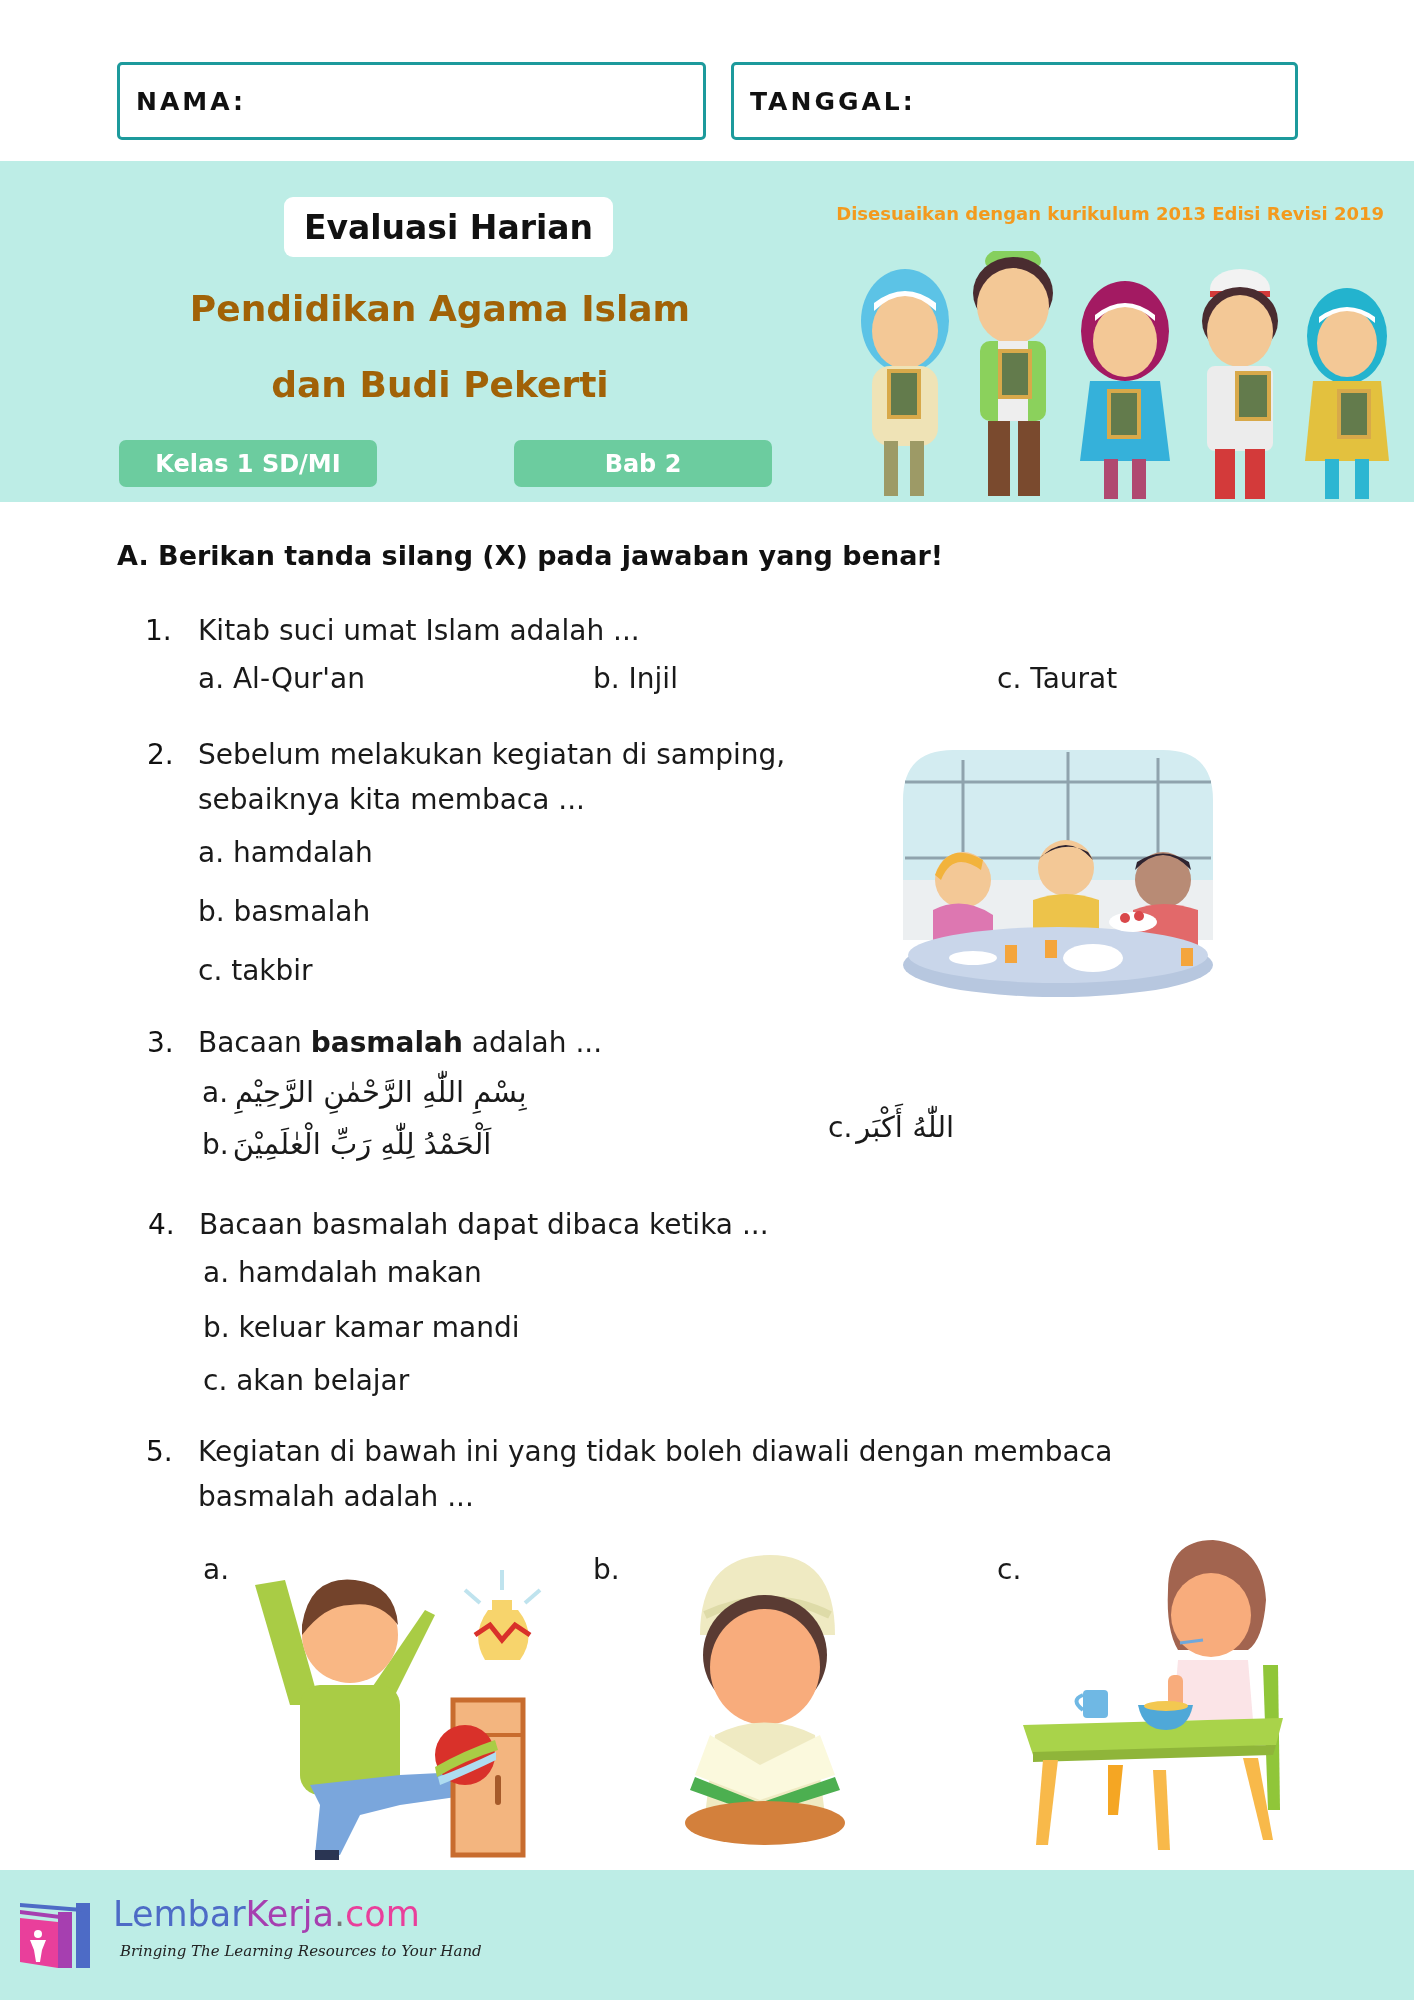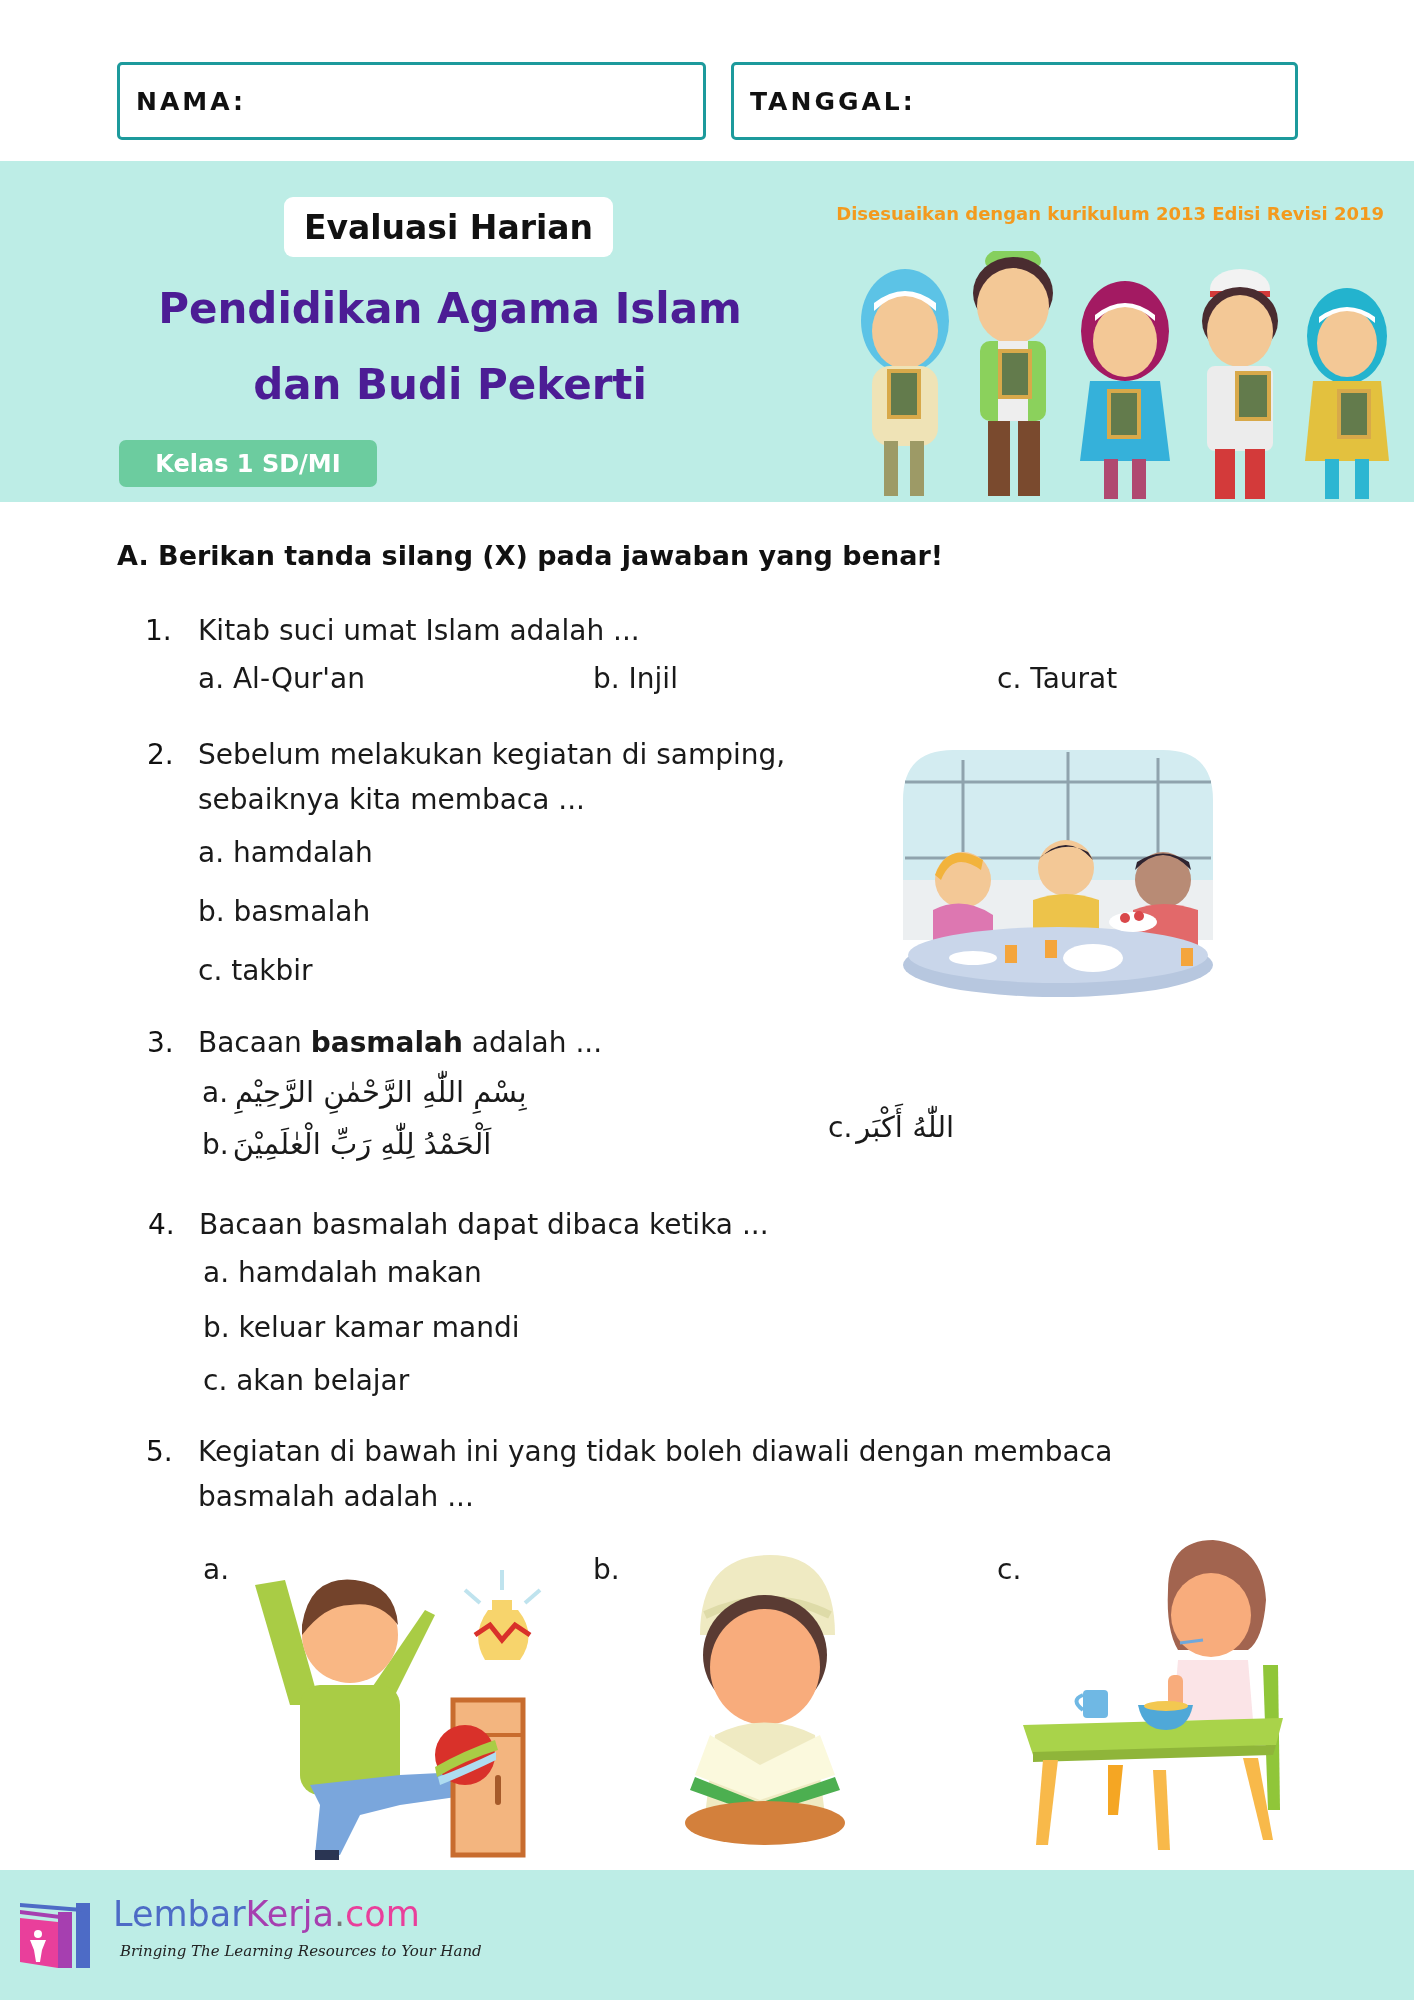--- a/index.html
+++ b/index.html
@@ -15,22 +15,22 @@
   #nama-box { left: 117px; width: 589px; }
   #tanggal-box { left: 731px; width: 567px; }
 
   .banner { position: absolute; top: 161px; left: 0; width: 1414px; height: 341px; background: #bdede6; }
   .eval-tag {
     position: absolute; left: 284px; top: 36px; width: 329px; height: 60px;
     background: #fff; border-radius: 9px; display: flex; align-items: center; justify-content: center;
     font-size: 33px; font-weight: bold; color: #111;
   }
   .title {
-    position: absolute; left: 100px; width: 700px; text-align: center;
-    font-size: 42px; font-weight: bold; color: #4c1d95; line-height: 76px;
+    position: absolute; left: 90px; width: 700px; text-align: center;
+    font-size: 36px; font-weight: bold; color: #a16207; line-height: 76px;
   }
   #title-1 { top: 110px; }
   #title-2 { top: 186px; }
   .pill {
     position: absolute; top: 279px; height: 47px; background: #6ccc9f; border-radius: 7px;
     color: #fff; font-size: 24px; font-weight: bold; display: flex; align-items: center; justify-content: center;
   }
   #kelas-pill { left: 119px; width: 258px; }
   #bab-pill { left: 514px; width: 258px; }
   .kurikulum { position: absolute; right: 30px; top: 42px; font-size: 18px; font-weight: bold; color: #f39a1e; }
@@ -63,20 +63,21 @@
 </div>
 <div id="tanggal-box" class="field-box">
   <span>TANGGAL:</span>
 </div>
 
 <div class="banner">
   <div class="eval-tag">Evaluasi Harian</div>
   <div id="title-1" class="title">Pendidikan Agama Islam</div>
   <div id="title-2" class="title">dan Budi Pekerti</div>
   <div id="kelas-pill" class="pill">Kelas 1 SD/MI</div>
+  <div id="bab-pill" class="pill">Bab 2</div>
   <div class="kurikulum">Disesuaikan dengan kurikulum 2013 Edisi Revisi 2019</div>
 
   <svg class="kids-illus" viewBox="0 0 550 251">
 
     <g transform="translate(10,0)">
       <ellipse cx="45" cy="70" rx="44" ry="52" fill="#5cc3e6"></ellipse>
       <ellipse cx="45" cy="80" rx="33" ry="38" fill="#f3c896"></ellipse>
       <path d="M14 60 Q45 30 76 60 L76 52 Q45 28 14 52Z" fill="#fff"></path>
       <rect x="12" y="115" width="66" height="80" rx="18" fill="#efe3b6"></rect>
       <rect x="27" y="118" width="34" height="50" fill="#d8a94a"></rect>

